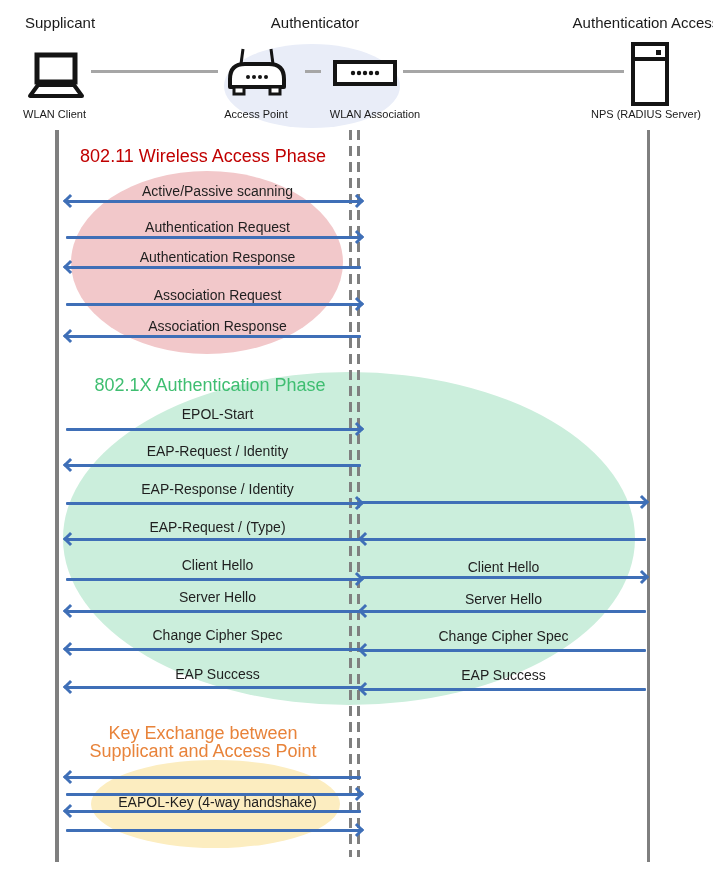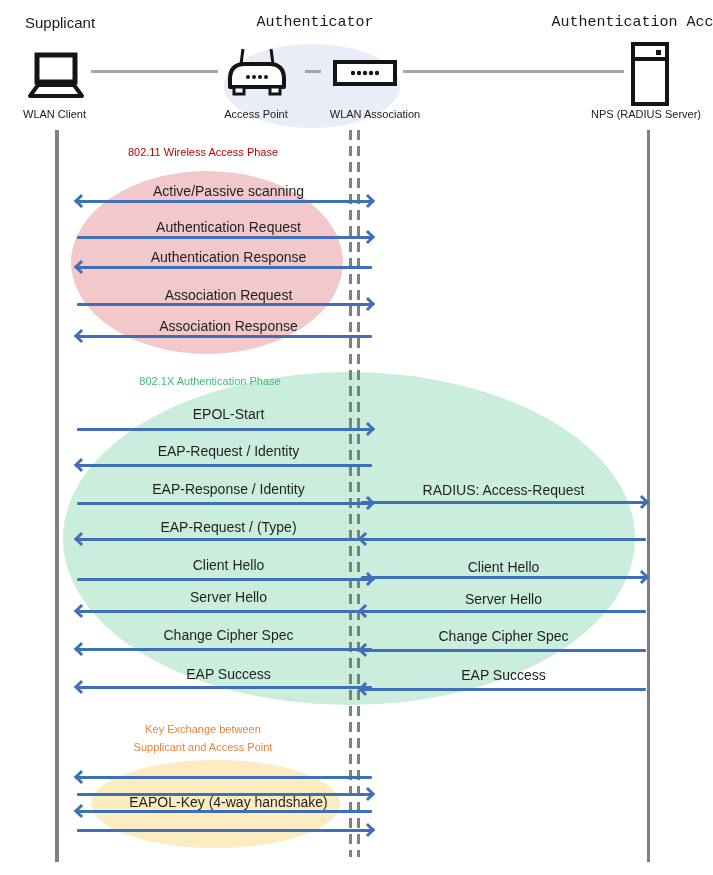--- a/index.html
+++ b/index.html
@@ -7,37 +7,37 @@
     position:relative; width:713px; height:875px; background:#ffffff;
     font-family:"Liberation Sans", sans-serif; color:#1f1f1f; overflow:hidden;margin-left:13px;
   }
   .ellipse { position:absolute; border-radius:50%; z-index:0; }
   .el-auth   { left:211px; top:44px;  width:176px; height:84px;  background:#E9EDF8; }
   .el-80211  { left:58px;  top:171px; width:272px; height:183px; background:#F2C8CA; }
   .el-8021x  { left:50px;  top:372px; width:572px; height:333px; background:#CBEEDC; }
   .el-key    { left:78px;  top:760px; width:249px; height:88px;  background:#FCEDC0; }
 
   .role { position:absolute; top:14px; font-size:15px; color:#1a1a1a; white-space:nowrap; z-index:3; }
-  .role.c { transform:translateX(-50%);font-family:Liberation Mono, monospace; }
+  .role.c { transform:translateX(-50%); }
   .node-label { position:absolute; top:108px; font-size:11px; color:#1a1a1a; white-space:nowrap; z-index:3; }
   .node-label.c { transform:translateX(-50%); }
 
   .icon { position:absolute; z-index:2; }
   .conn { position:absolute; top:70px; height:3px; background:#A6A6A6; z-index:1; }
 
   .lifeline { position:absolute; top:130px; height:732px; width:4px; background:#7F7F7F; z-index:1; }
   .dashline { position:absolute; top:130px; height:727px; width:3px; z-index:1;
     background:repeating-linear-gradient(#808080 0 10px, transparent 10px 16px); }
 
-  .phase-title { position:absolute; font-size:11px; white-space:nowrap;
+  .phase-title { position:absolute; font-size:18px; white-space:nowrap;
     transform:translateX(-50%); z-index:3; }
 
   .lbl { position:absolute; font-size:14px; text-align:center; white-space:nowrap;
     color:#1f1f1f; z-index:3; }
-  .seg-l { left:64px; width:287px;padding-left:8px; }
+  .seg-l { left:53px; width:287px;padding-left:8px; }
   .seg-r { left:348px; width:285px; }
 
   .arr { position:absolute; height:3px; background:#3F6FB7; z-index:2; border-radius:1px; }
   .h { position:absolute; width:10px; height:10px; box-sizing:border-box; }
   .h.l { left:-1px; top:-4px; border-top:3px solid #3F6FB7; border-left:3px solid #3F6FB7; transform:rotate(-45deg); }
   .h.r { right:-1px; top:-4px; border-top:3px solid #3F6FB7; border-right:3px solid #3F6FB7; transform:rotate(45deg); }
 
   svg { display:block; }
 </style>
 </head>
@@ -168,21 +168,20 @@
   <div class="lbl seg-l" style="top:627px">Change Cipher Spec</div>
   <div class="arr seg-l" style="top:648px">
       <i class="h l"></i>
     </div>
 
   <div class="lbl seg-l" style="top:666px">EAP Success</div>
   <div class="arr seg-l" style="top:686px">
       <i class="h l"></i>
     </div>
 
-  <div class="lbl seg-r" style="top:482px">RADIUS: Access-Request</div>
   <div class="arr seg-r" style="top:501px">
       <i class="h r"></i>
     </div>
 
   <div class="arr seg-r" style="top:538px">
       <i class="h l"></i>
     </div>
 
   <div class="lbl seg-r" style="top:559px">Client Hello</div>
   <div class="arr seg-r" style="top:576px">

